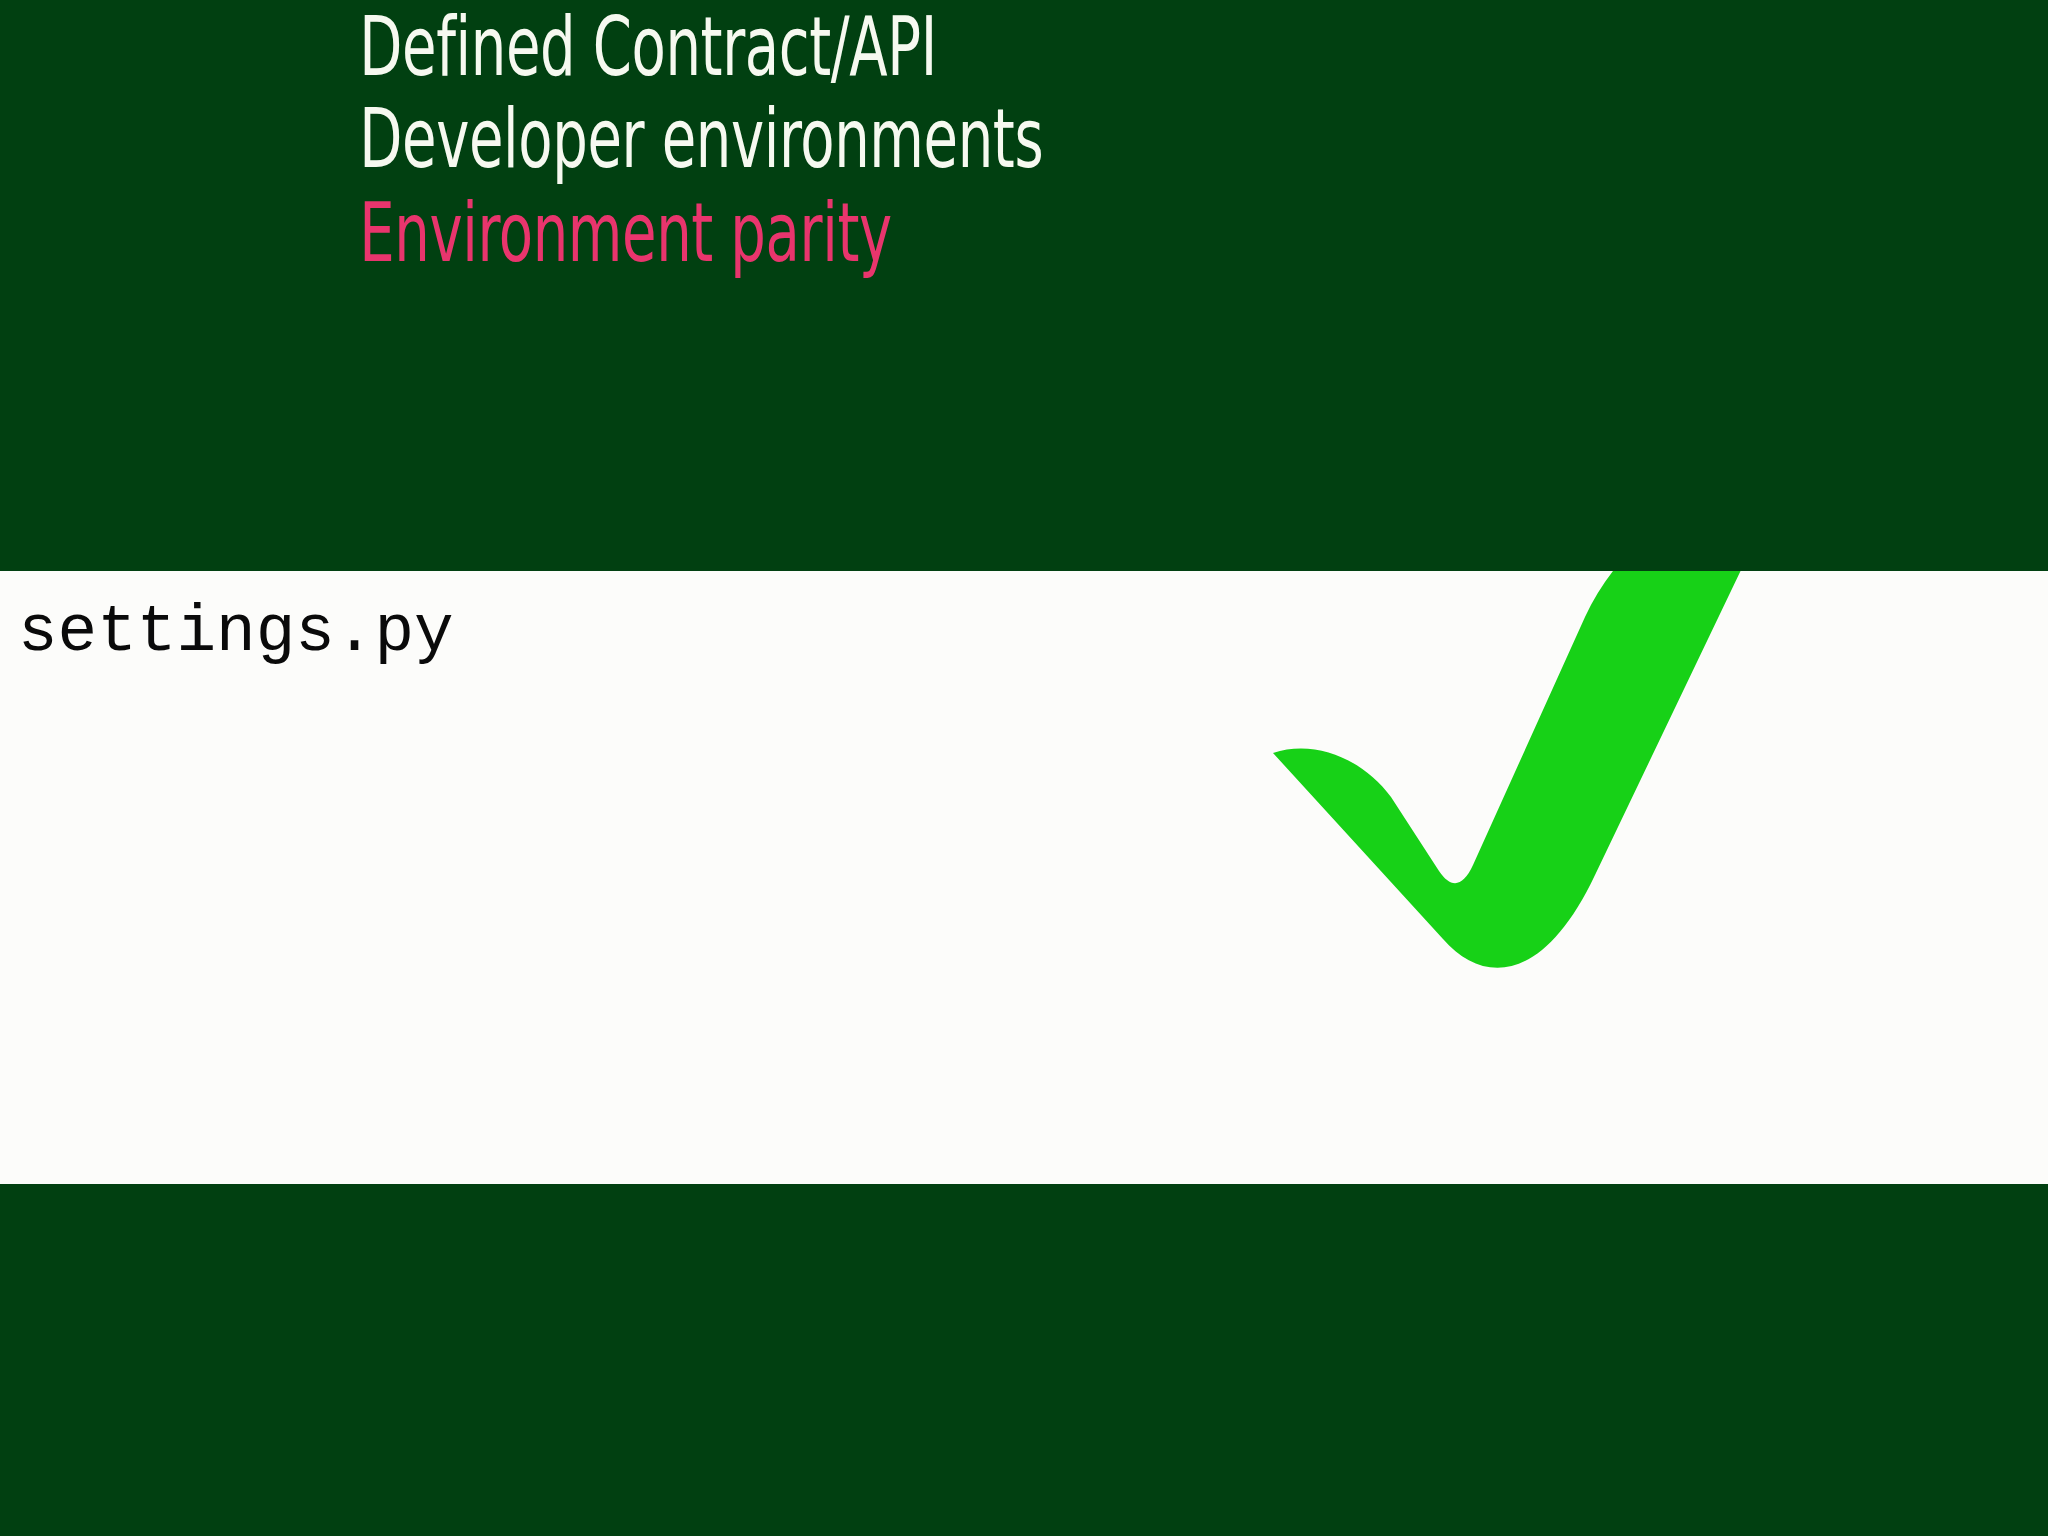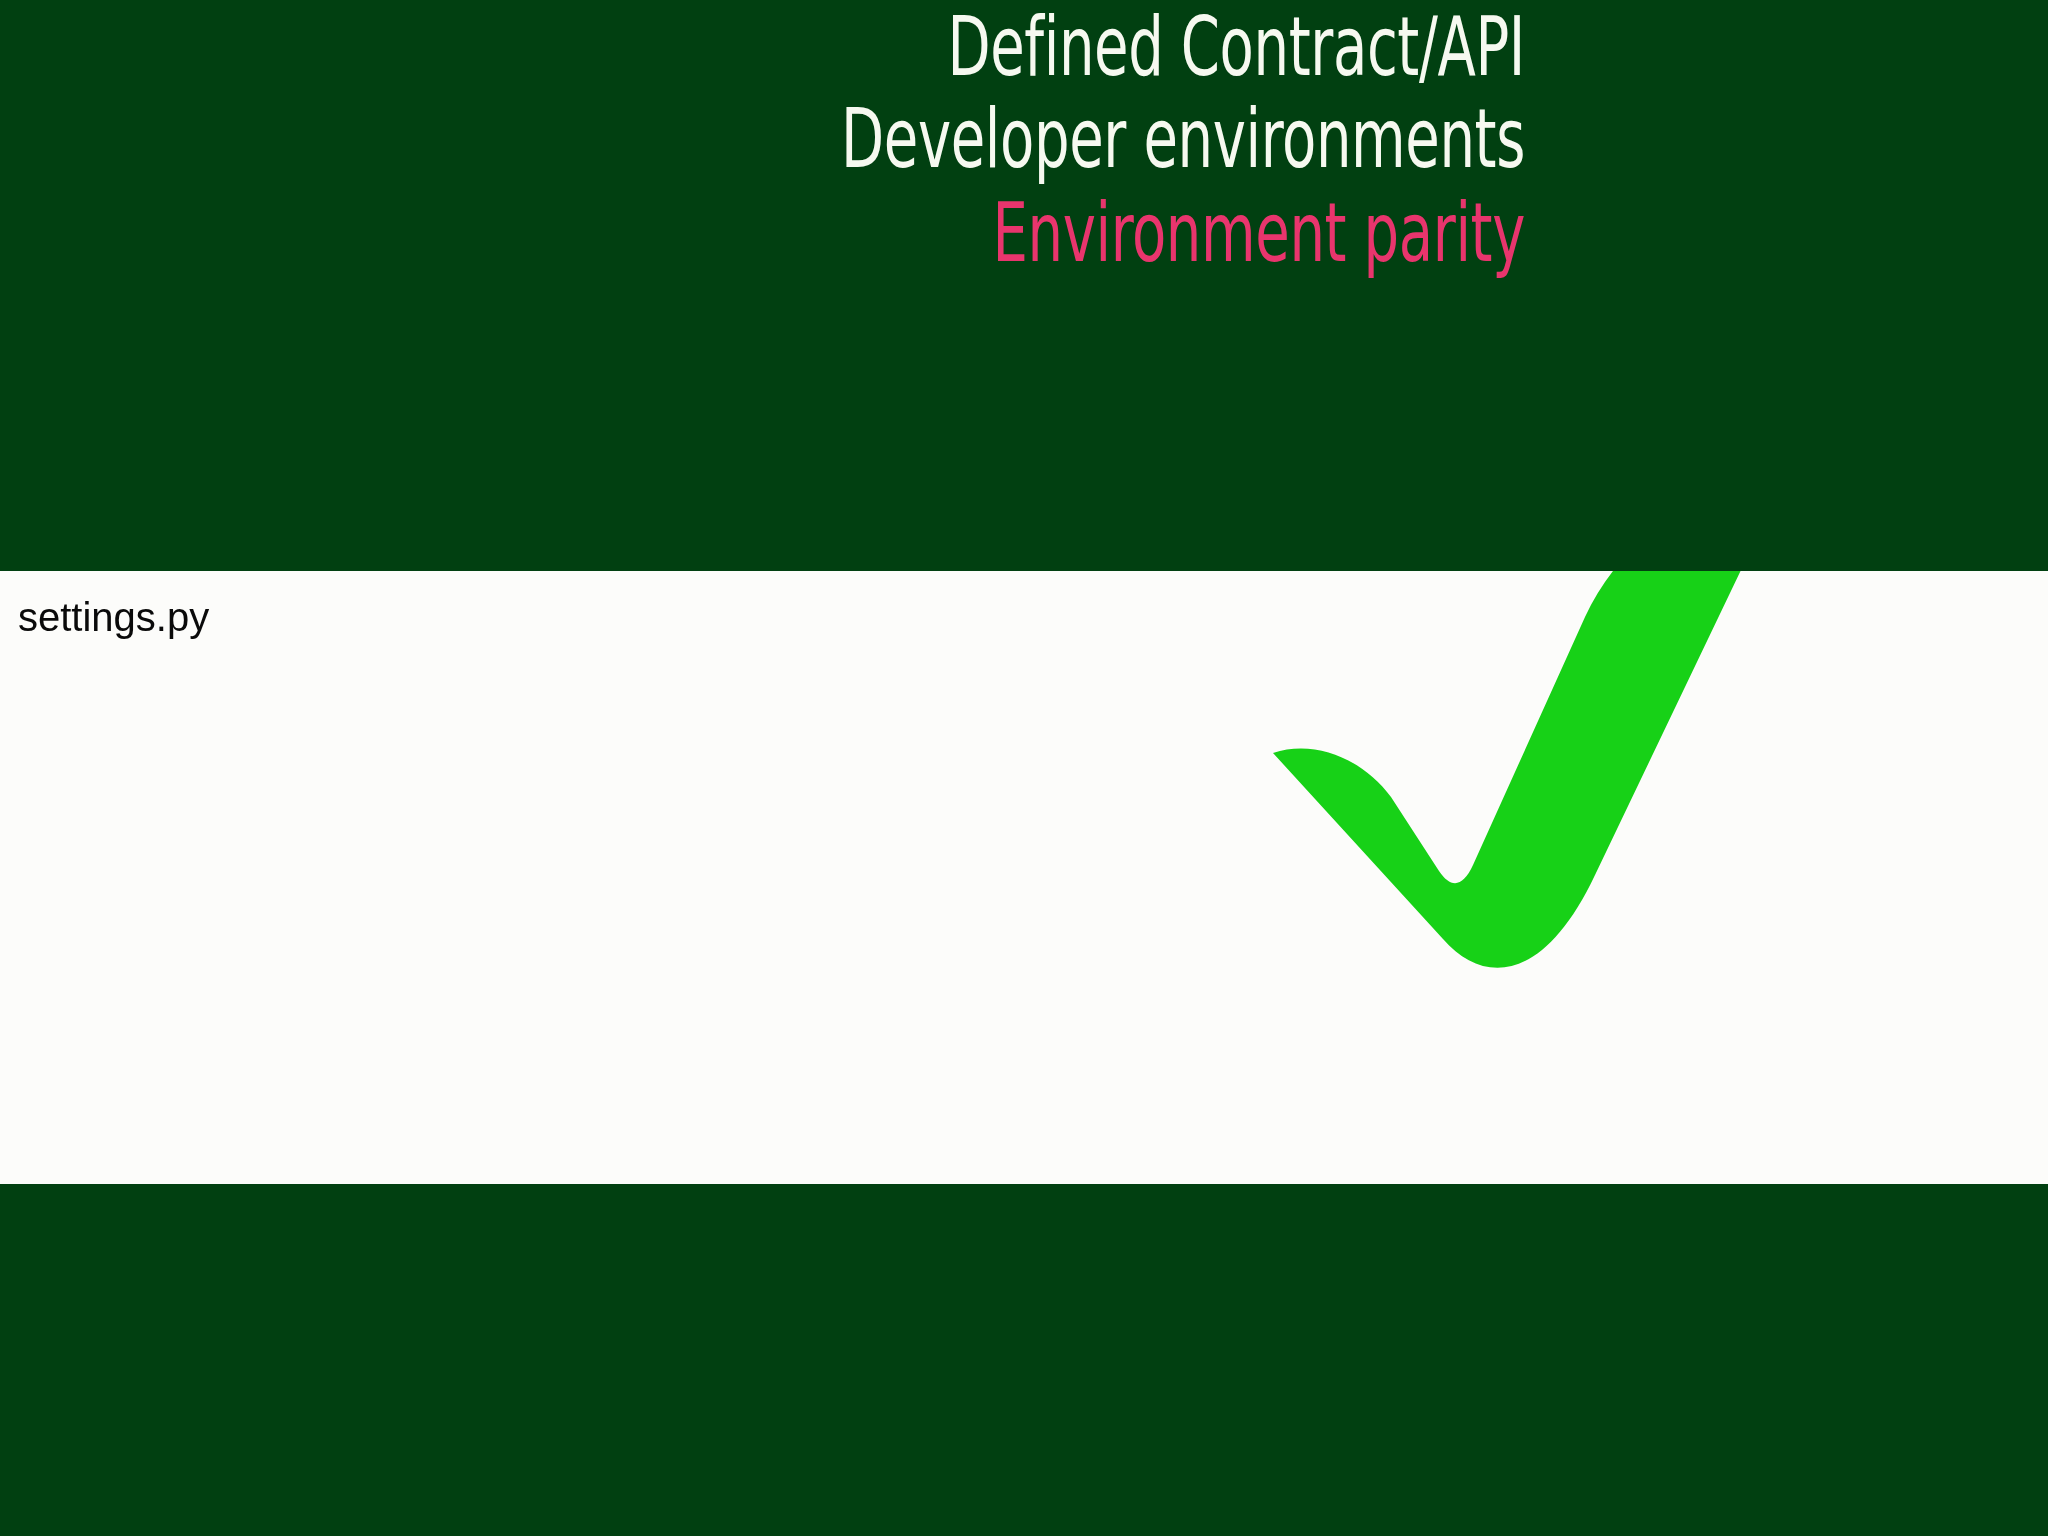--- a/index.html
+++ b/index.html
@@ -16,23 +16,22 @@
     overflow: hidden;
     font-family: "Liberation Sans", sans-serif;
   }
 
   
   .header-list {
     position: absolute;
     top: 0px;
     left: 0px;
     width: 1497px;
-    text-align: right;
+    text-align: left;
     line-height: 1.0;
-    margin-left: 28px;
   }
   .header-line {
     display: block;
     font-family: "Liberation Sans Narrow", "DejaVu Sans Condensed", "Liberation Sans", sans-serif;
     font-size: 76px;
     font-weight: 400;
     letter-spacing: -0.5px;
     transform: scaleX(0.76);
     transform-origin: 100% 50%;
     white-space: nowrap;
@@ -48,22 +47,22 @@
     top: 571px;
     width: 2048px;
     height: 613px;
     background: #FCFCFA;
     overflow: hidden;
   }
   .filename {
     position: absolute;
     left: 18px;
     top: 24px;
-    font-family: Liberation Sans, sans-serif;
-    font-size: 40px;
+    font-family: Liberation Mono, monospace;
+    font-size: 66px;
     font-weight: 400;
     color: #0A0A0A;
     letter-spacing: 0px;
     white-space: nowrap;
     z-index: 3;
   }
   .code-lines {
     position: absolute;
     left: 82px;
     top: 110px;

